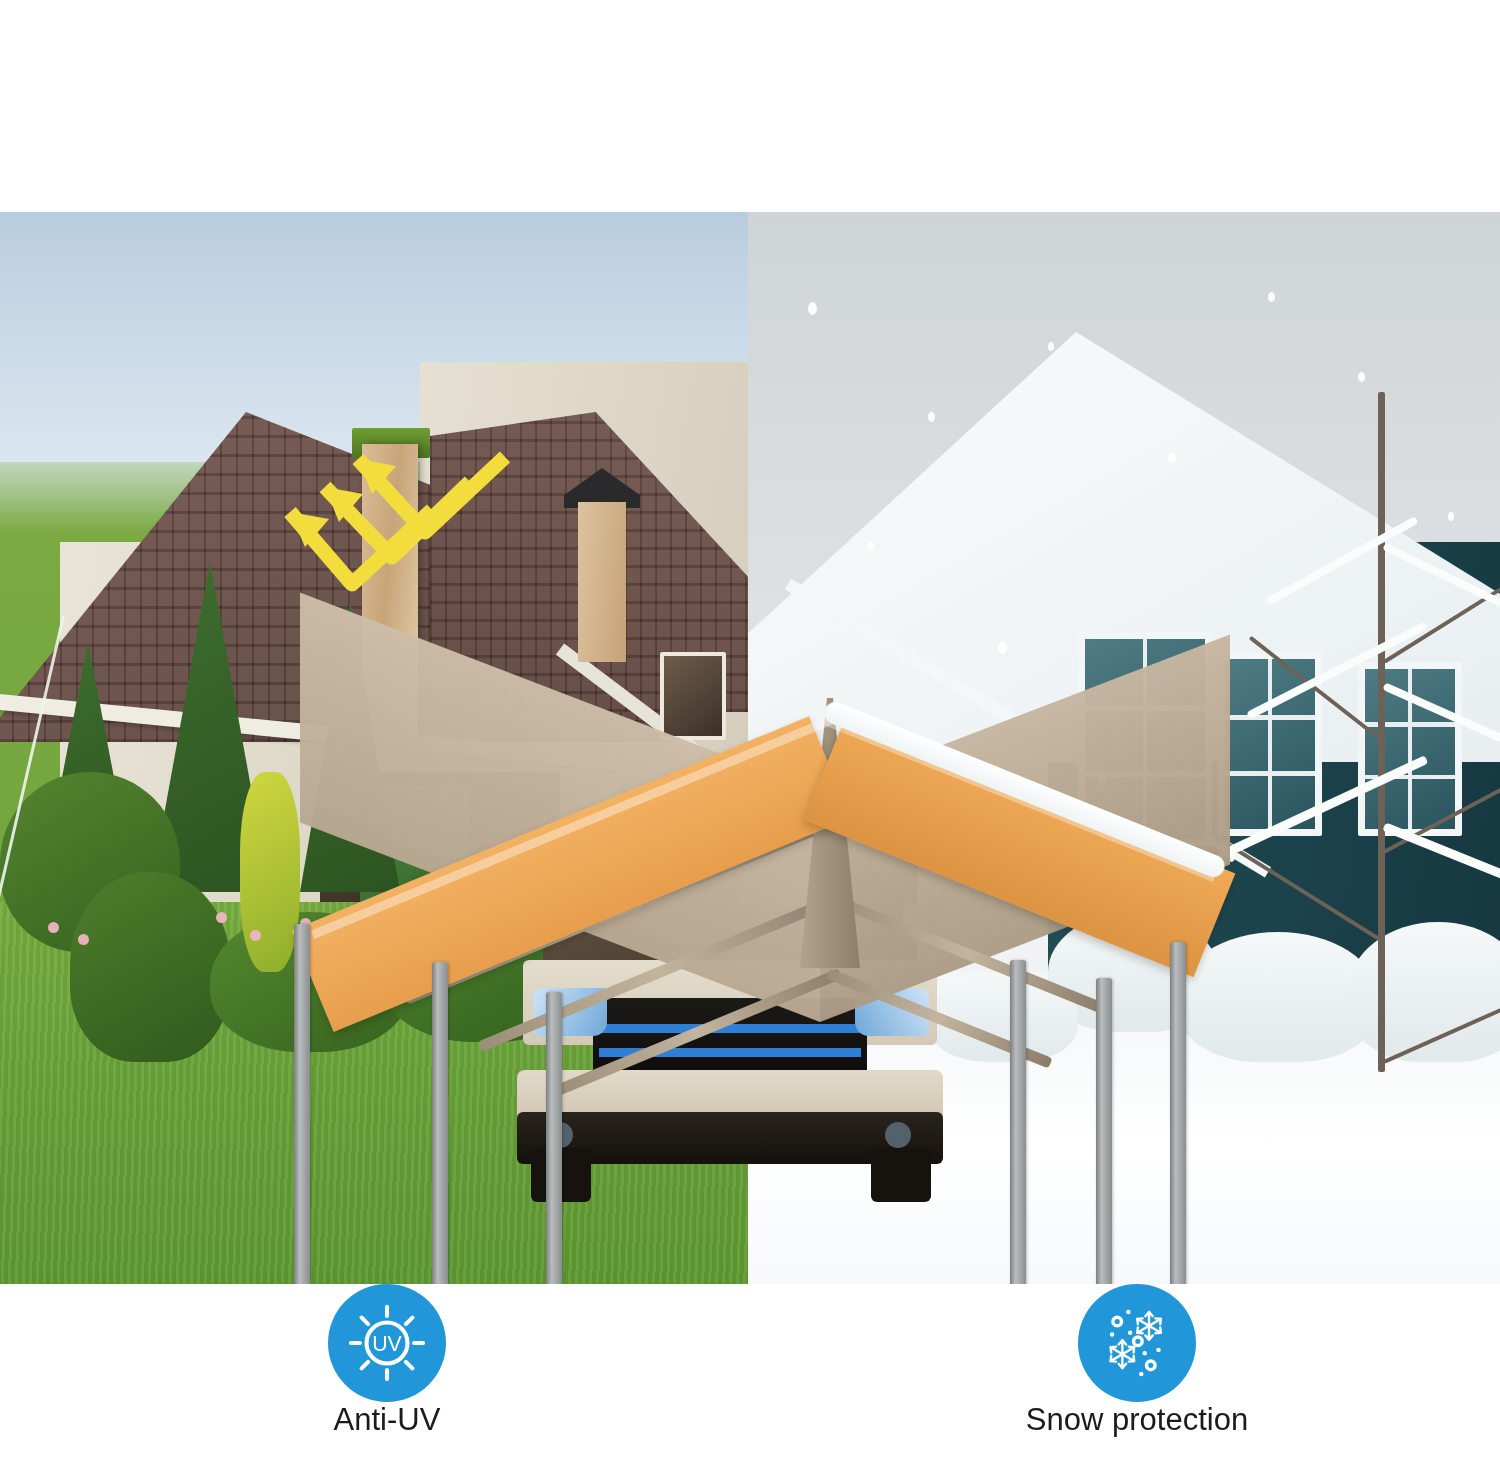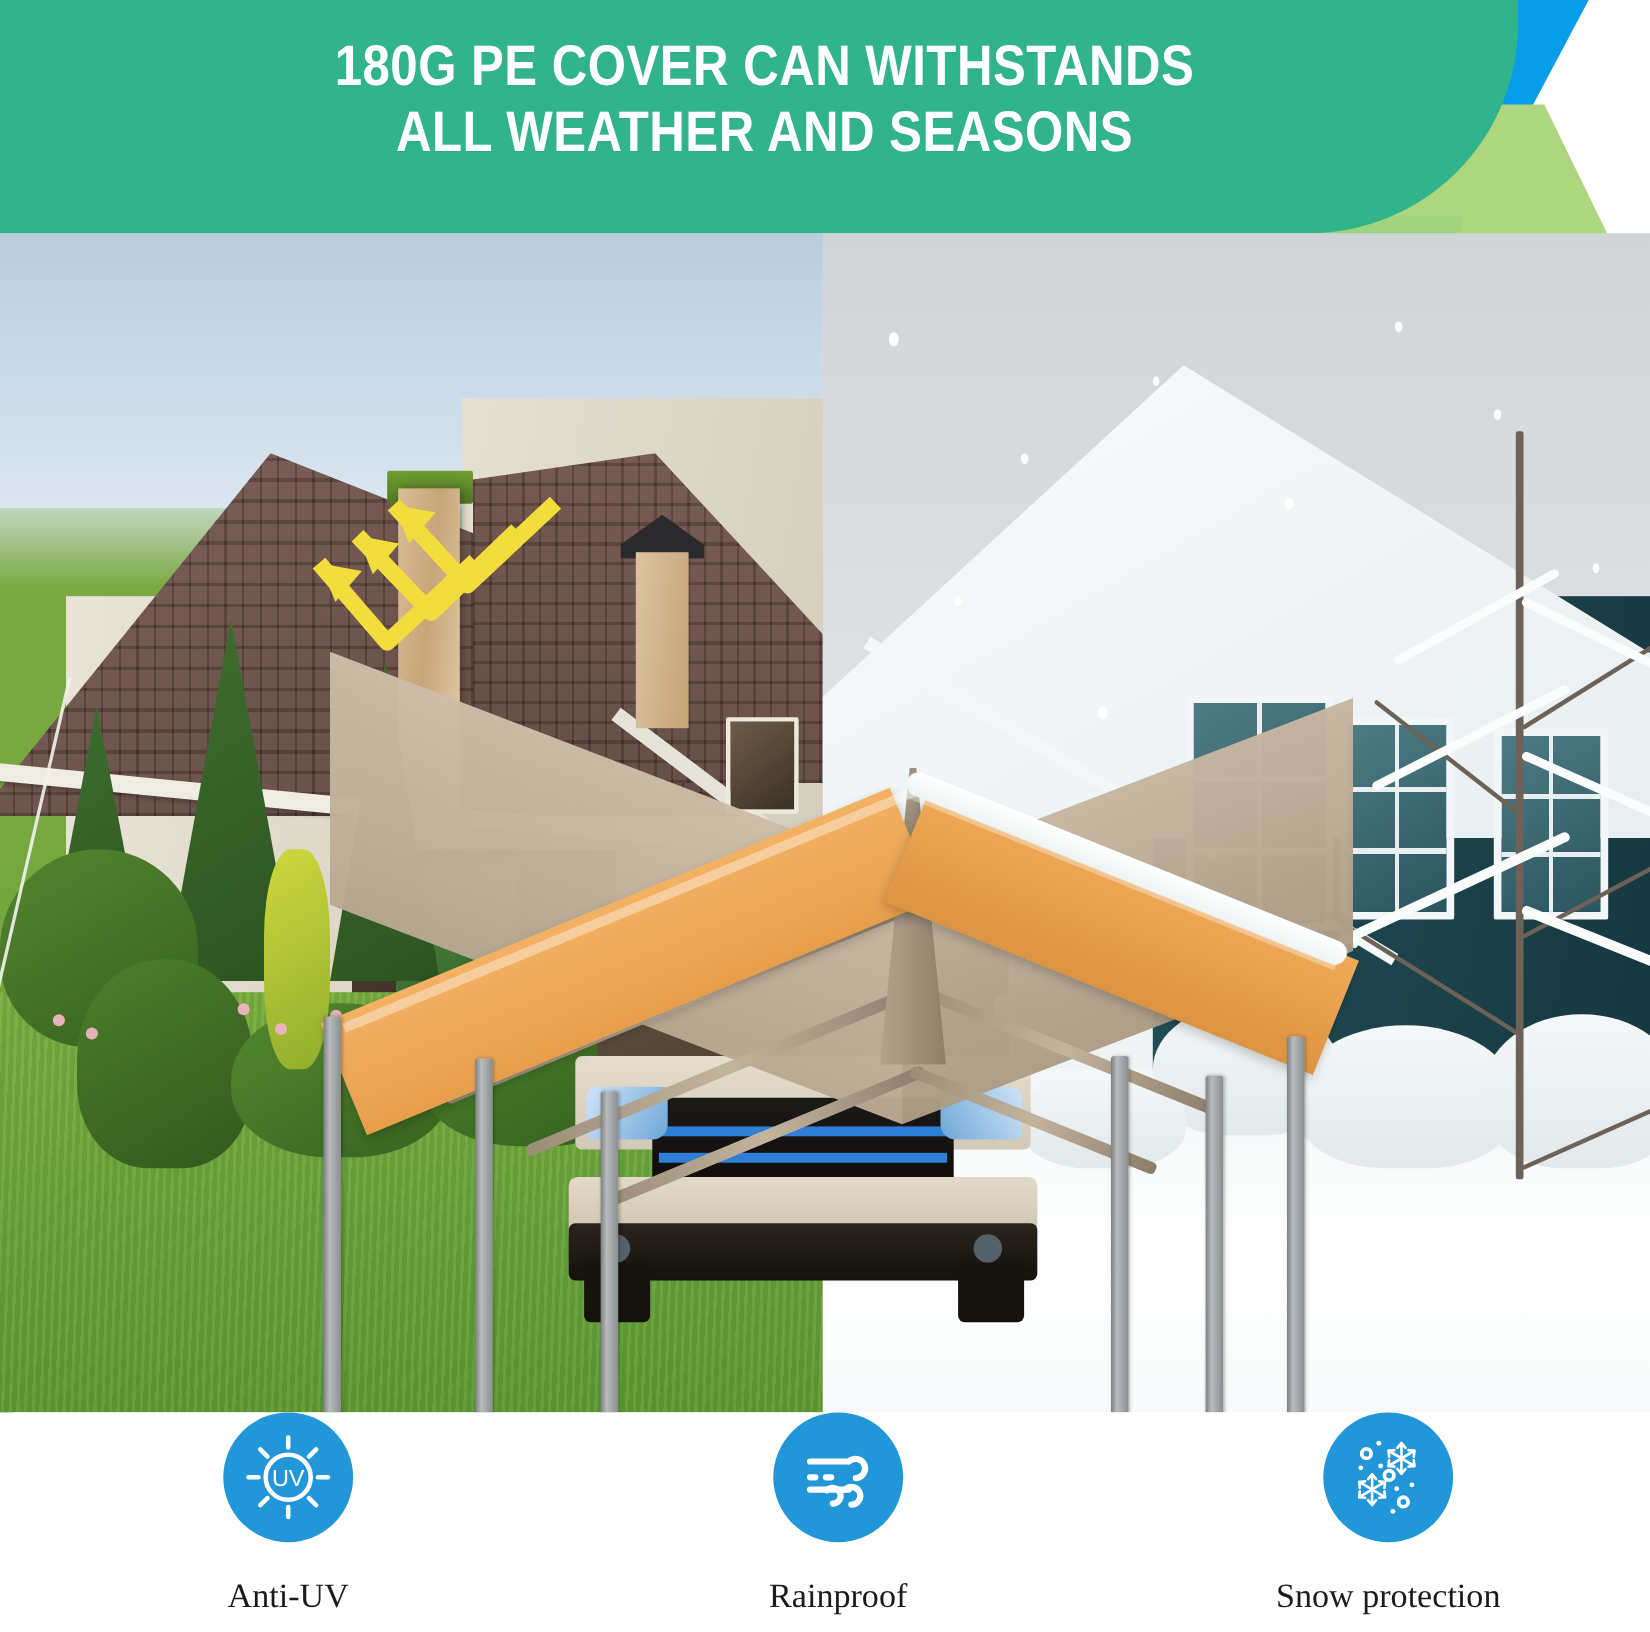--- a/index.html
+++ b/index.html
@@ -141,38 +141,28 @@
   .rib{position:absolute;background:linear-gradient(90deg,#9c8d79,#c3b49e,#8b7d6a);border-radius:4px;}
   .pole{position:absolute;width:16px;background:linear-gradient(90deg,#7d7f80,#b9bcbd 35%,#8b8e8f);
         border-radius:3px;box-shadow:1px 0 3px rgba(0,0,0,.25);}
 
   
   #features{position:absolute;left:12px;top:1284px;width:1500px;height:200px;background:#fff;
             display:flex;align-items:flex-start;}
   .feat{flex:1;display:flex;flex-direction:column;align-items:center;}
   .feat-circle{width:118px;height:118px;border-radius:50%;background:#2196d8;
                display:flex;align-items:center;justify-content:center;}
-  .feat-label{margin-top:31px;font-size:31px;color:#1b1b1b;font-family:Liberation Serif, serif;
+  .feat-label{margin-top:0;font-size:31px;color:#1b1b1b;font-family:Liberation Sans, sans-serif;
               white-space:nowrap;}
 </style>
 </head>
 <body>
 
 <div id="page">
 
-  <div id="header">
-    <div class="hdr-blue"></div>
-    <div class="hdr-green"></div>
-    <div class="hdr-green2"></div>
-    <div class="hdr-teal"></div>
-    <div class="hdr-text">
-      <span class="hdr-line">180G PE COVER CAN WITHSTANDS</span>
-      <span class="hdr-line">ALL WEATHER AND SEASONS</span>
-    </div>
-  </div>
 
   <div id="photo">
 
     <div class="summer">
       <div class="sky-s"></div>
       <div class="house-wall"></div>
       <div class="house-wall2"></div>
       <div class="roof"></div>
       <div class="roof-right"></div>
       <div class="eave"></div>
@@ -336,36 +326,20 @@
             <line x1="73" y1="73" x2="81" y2="81"></line>
             <line x1="81" y1="19" x2="73" y2="27"></line>
             <line x1="27" y1="73" x2="19" y2="81"></line>
           </g>
           <text x="50" y="60" text-anchor="middle" font-family="Liberation Sans, sans-serif" font-size="26" fill="#fff">UV</text>
         </svg>
       </div>
       <div class="feat-label">Anti-UV</div>
     </div>
 
-    <div class="feat">
-      <div class="feat-circle">
-        <svg width="80" height="80" viewBox="0 0 100 100">
-          <g fill="none" stroke="#fff" stroke-width="7" stroke-linecap="round">
-            <line x1="18" y1="32" x2="60" y2="32"></line>
-            <line x1="18" y1="50" x2="24" y2="50"></line>
-            <line x1="36" y1="50" x2="42" y2="50"></line>
-            <line x1="18" y1="64" x2="62" y2="64"></line>
-            <path d="M62,32 a11,11 0 1 1 8,19"></path>
-            <path d="M58,64 a10,10 0 1 1 7,17"></path>
-            <path d="M44,80 a9,9 0 1 0 -7,-15"></path>
-          </g>
-        </svg>
-      </div>
-      <div class="feat-label">Rainproof</div>
-    </div>
 
     <div class="feat">
       <div class="feat-circle">
         <svg width="86" height="86" viewBox="0 0 100 100">
           <g stroke="#fff" stroke-width="4.5" stroke-linecap="round" fill="none">
             <g transform="translate(64,30) scale(0.62)">
               <line x1="0" y1="-26" x2="0" y2="26"></line>
               <line x1="-22" y1="-13" x2="22" y2="13"></line>
               <line x1="-22" y1="13" x2="22" y2="-13"></line>
               <path d="M0,-26 l-7,8 M0,-26 l7,8 M0,26 l-7,-8 M0,26 l7,-8"></path>

